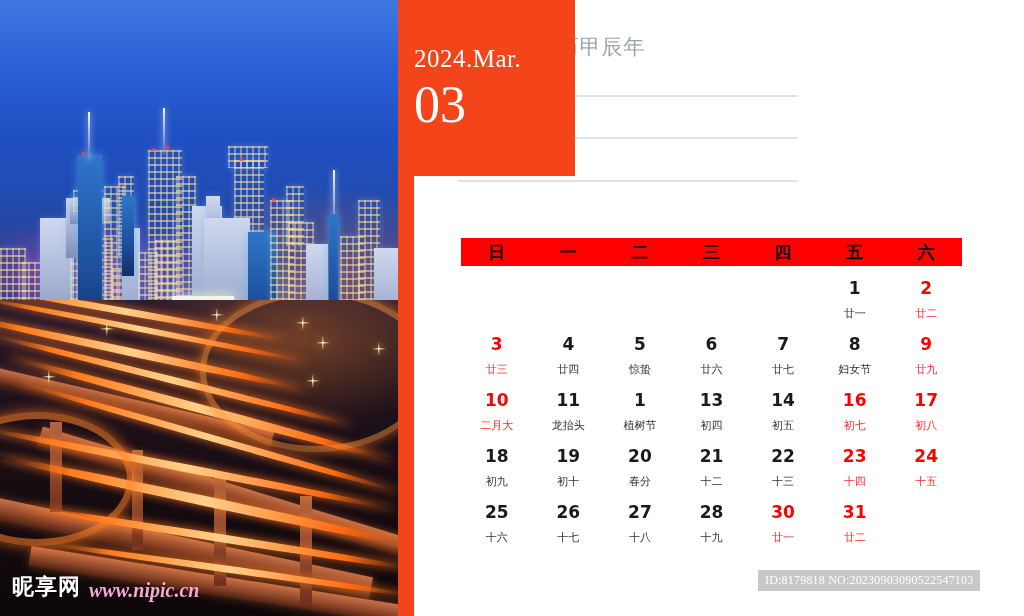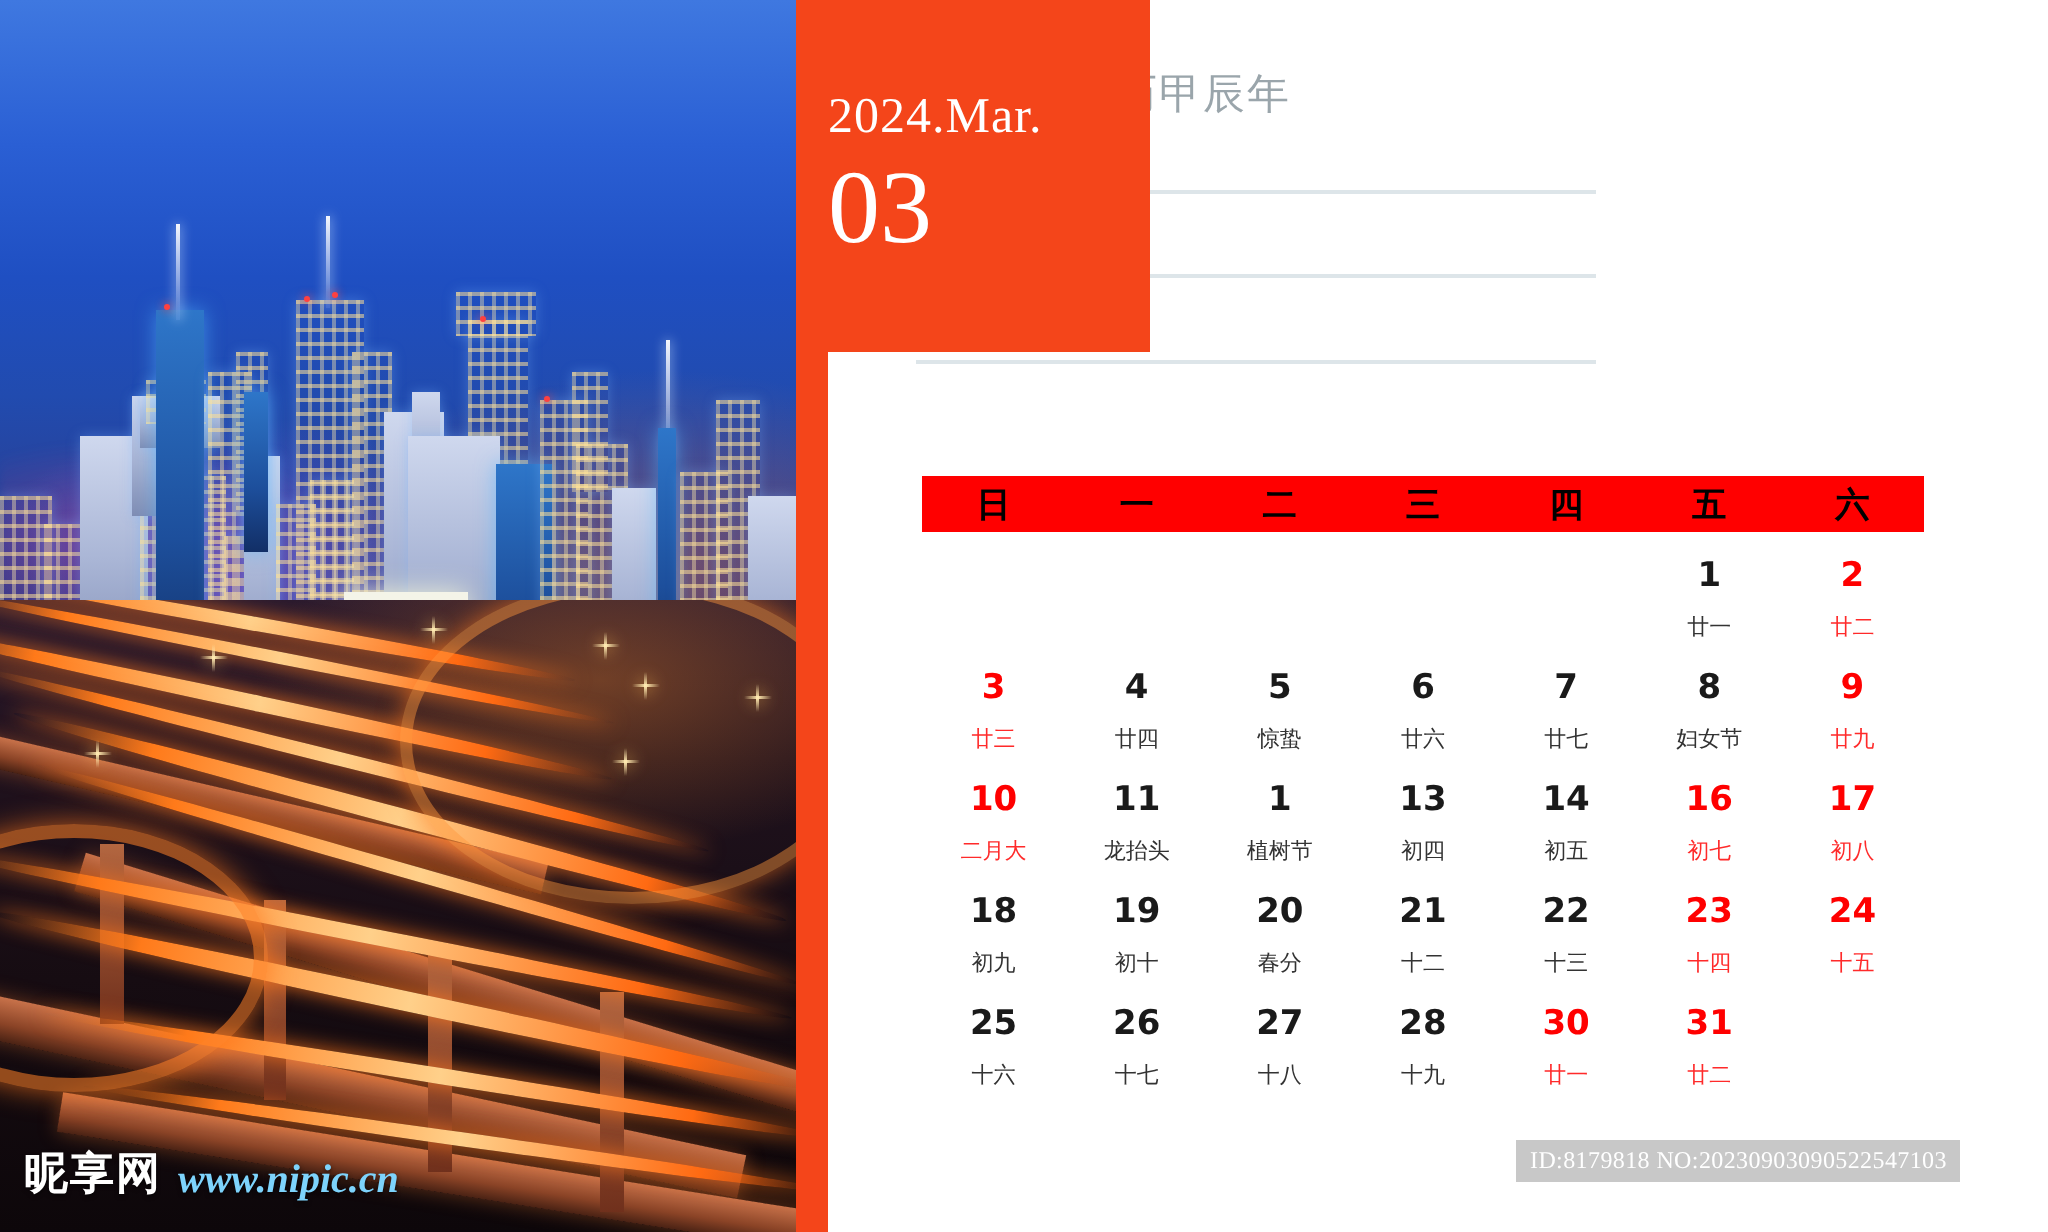--- a/index.html
+++ b/index.html
@@ -254,21 +254,21 @@
     color: #ffffff;
     letter-spacing: 1px;
     text-shadow: 0 1px 2px rgba(0,0,0,0.6);
     font-family: "DejaVu Sans", "Liberation Sans", sans-serif;
   }
   #wm-logo .url {
     font-family: "Liberation Serif", "DejaVu Serif", serif;
     font-style: italic;
     font-size: 20px;
     font-weight: bold;
-    color: #7dd3fc;
+    color: #f9a8d4;
     text-shadow: 0 1px 2px rgba(0,0,0,0.6);
   }
   #wm-id {
     position: absolute;
     left: 758px; top: 570px;
     background: #c8c8c8;
     color: #ffffff;
     font-size: 12px;
     padding: 3px 7px;
     letter-spacing: 0.2px;

